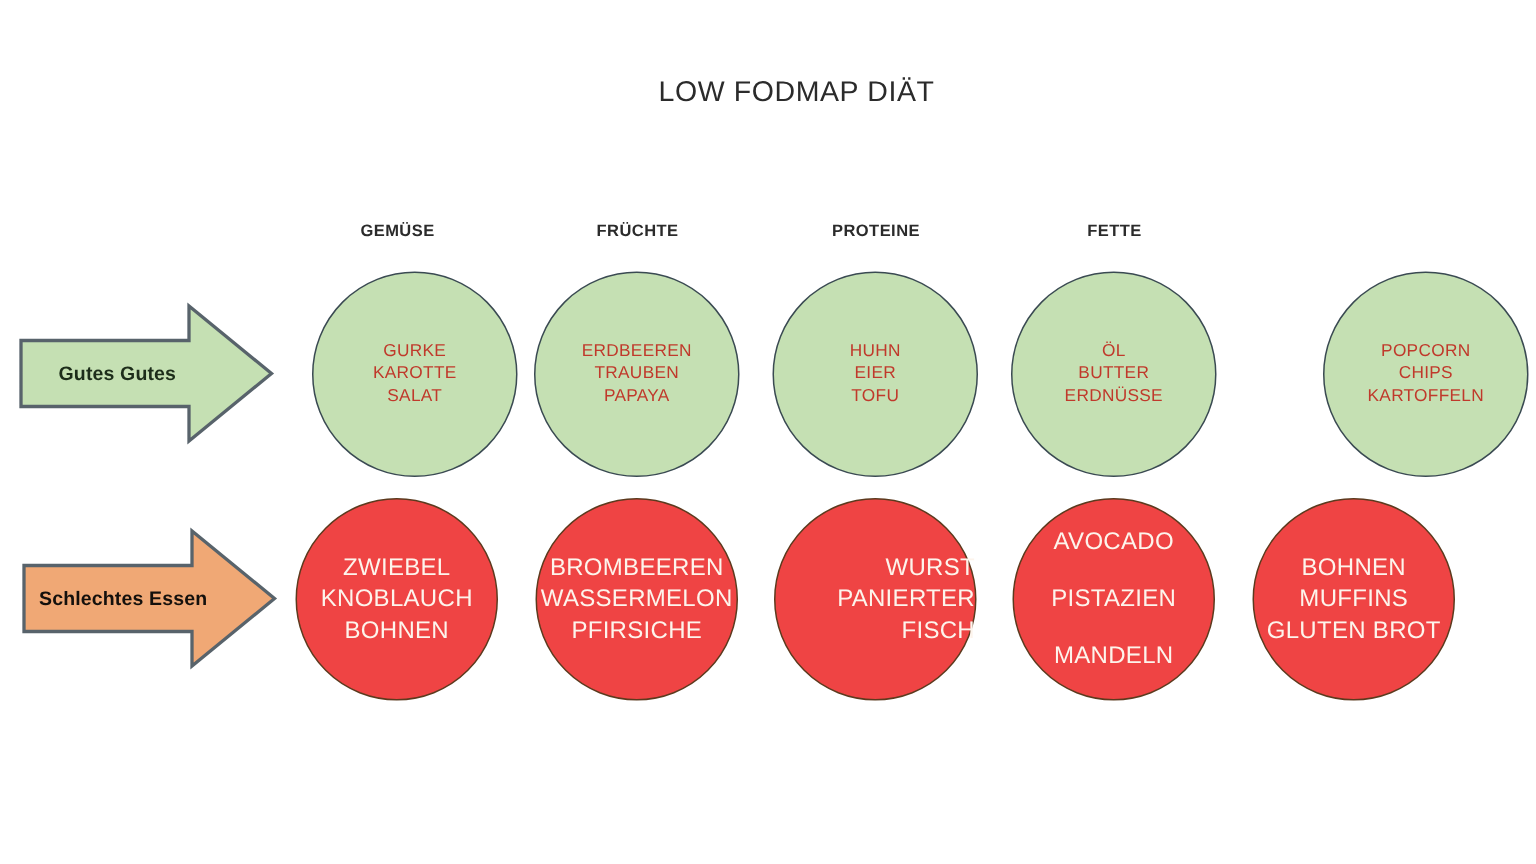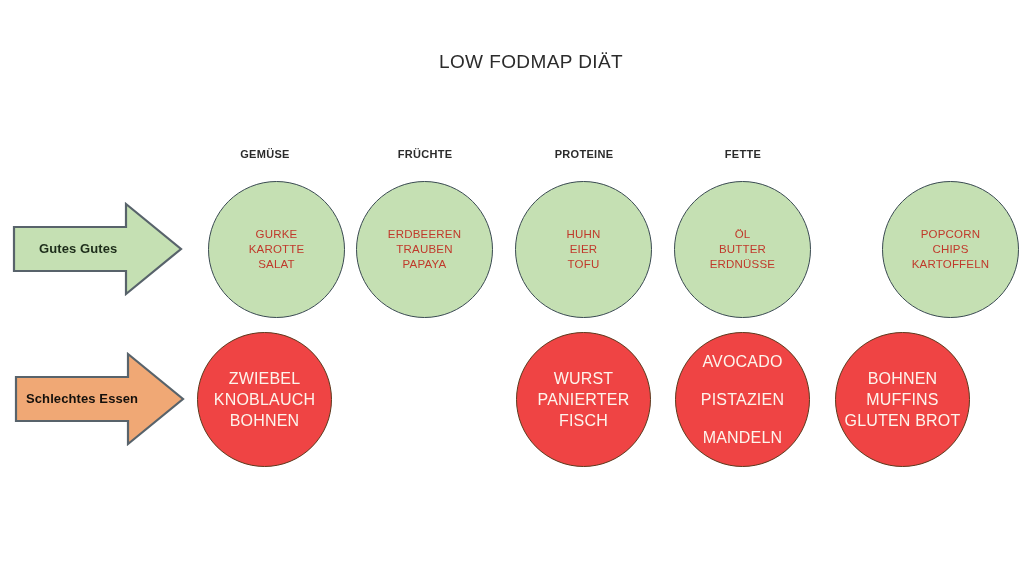--- a/index.html
+++ b/index.html
@@ -145,21 +145,26 @@
     <span>POPCORN</span>
     <span>CHIPS</span>
     <span>KARTOFFELN</span>
   </div>
 
   <div class="circle circle-bad" style="left:197px; top:332px;">
     <span>ZWIEBEL</span>
     <span>KNOBLAUCH</span>
     <span>BOHNEN</span>
   </div>
-  <div class="circle circle-bad" style="left:516px; top:332px;">
+  <div class="circle circle-bad" style="left:357px; top:332px;">
+    <span>BROMBEEREN</span>
+    <span>WASSERMELON</span>
+    <span>PFIRSICHE</span>
+  </div>
+  <div class="circle circle-bad" style="left:516px; top:332px;align-items:flex-end;">
     <span>WURST</span>
     <span>PANIERTER</span>
     <span>FISCH</span>
   </div>
   <div class="circle circle-bad" style="left:675px; top:332px;gap:17px;">
     <span>AVOCADO</span>
     <span>PISTAZIEN</span>
     <span>MANDELN</span>
   </div>
   <div class="circle circle-bad" style="left:835px; top:332px;">

